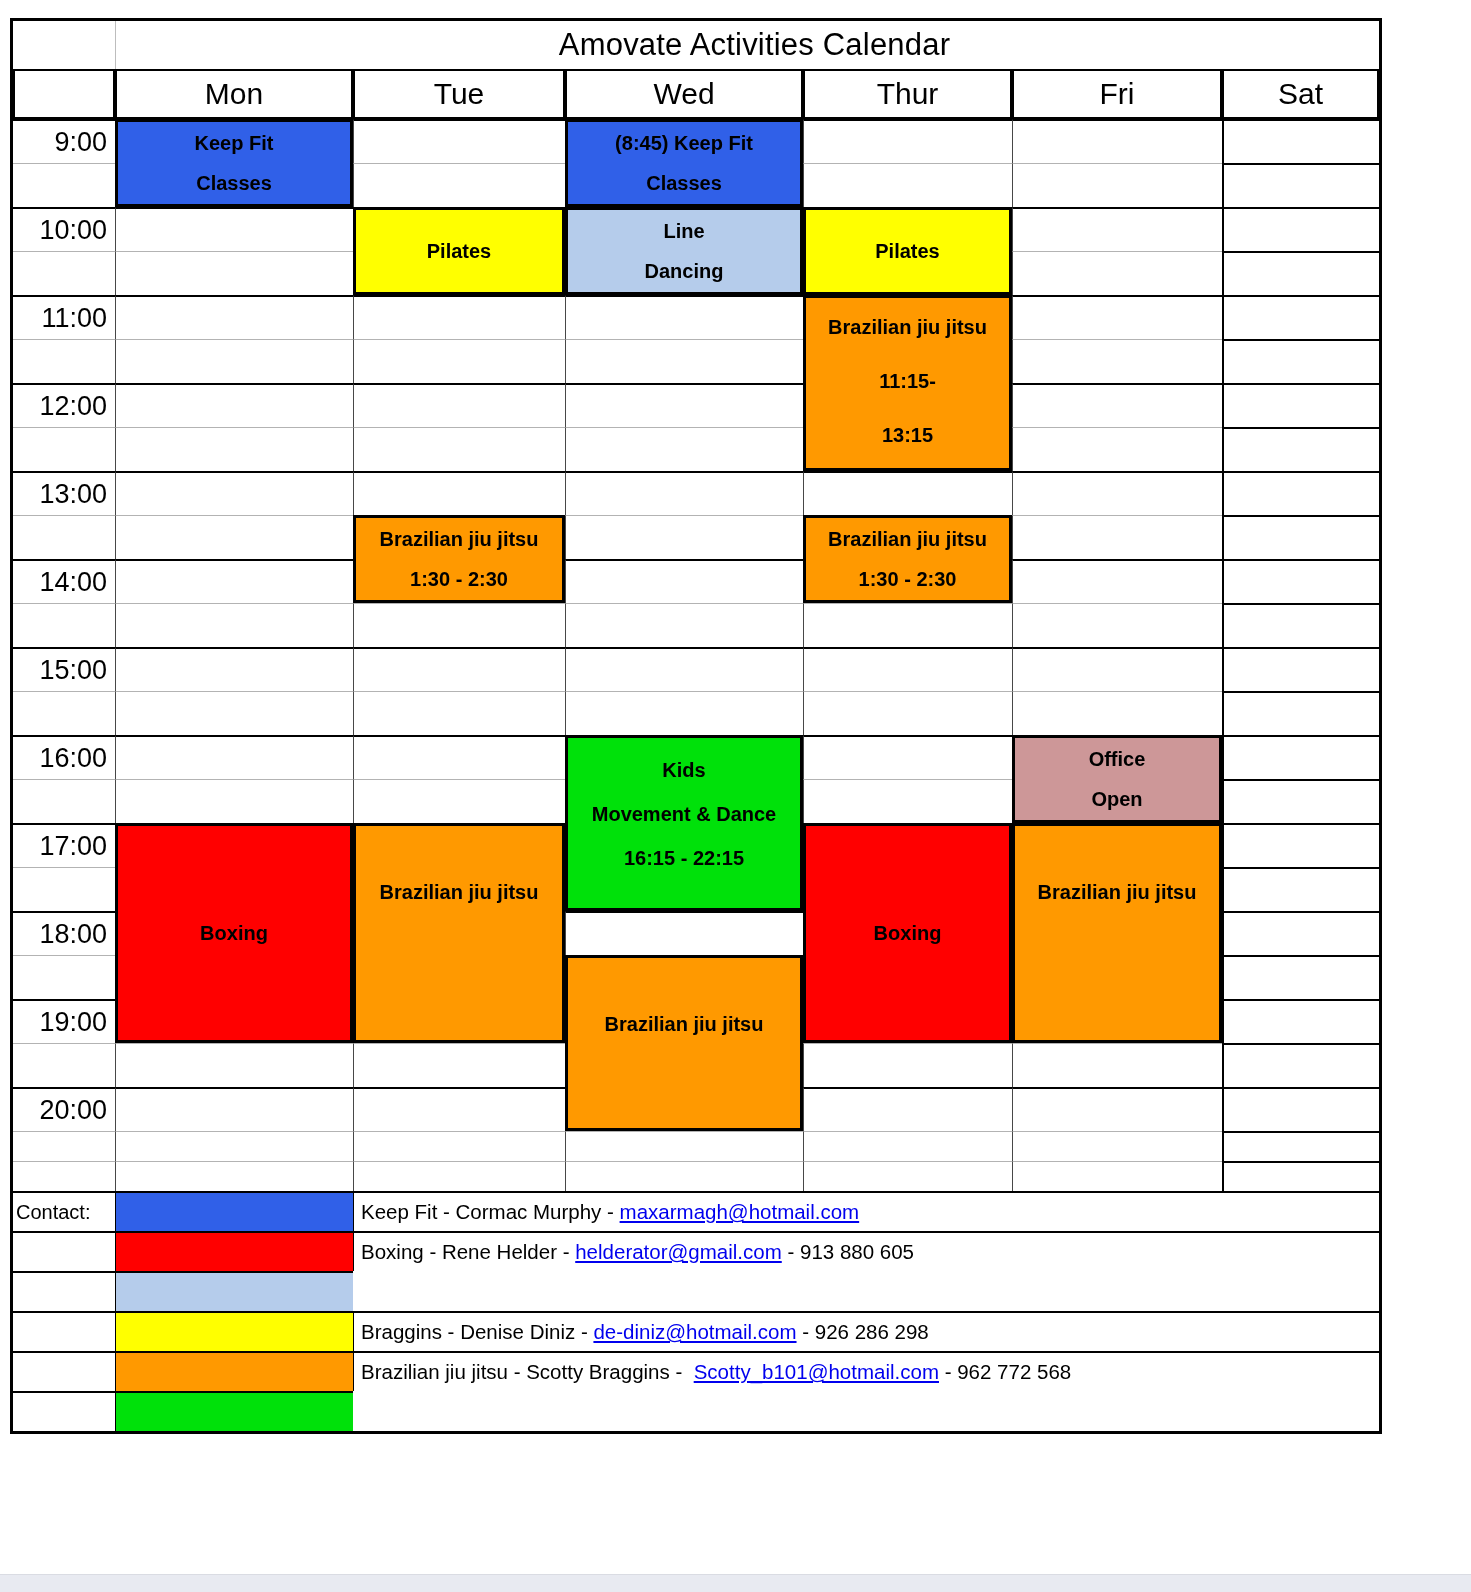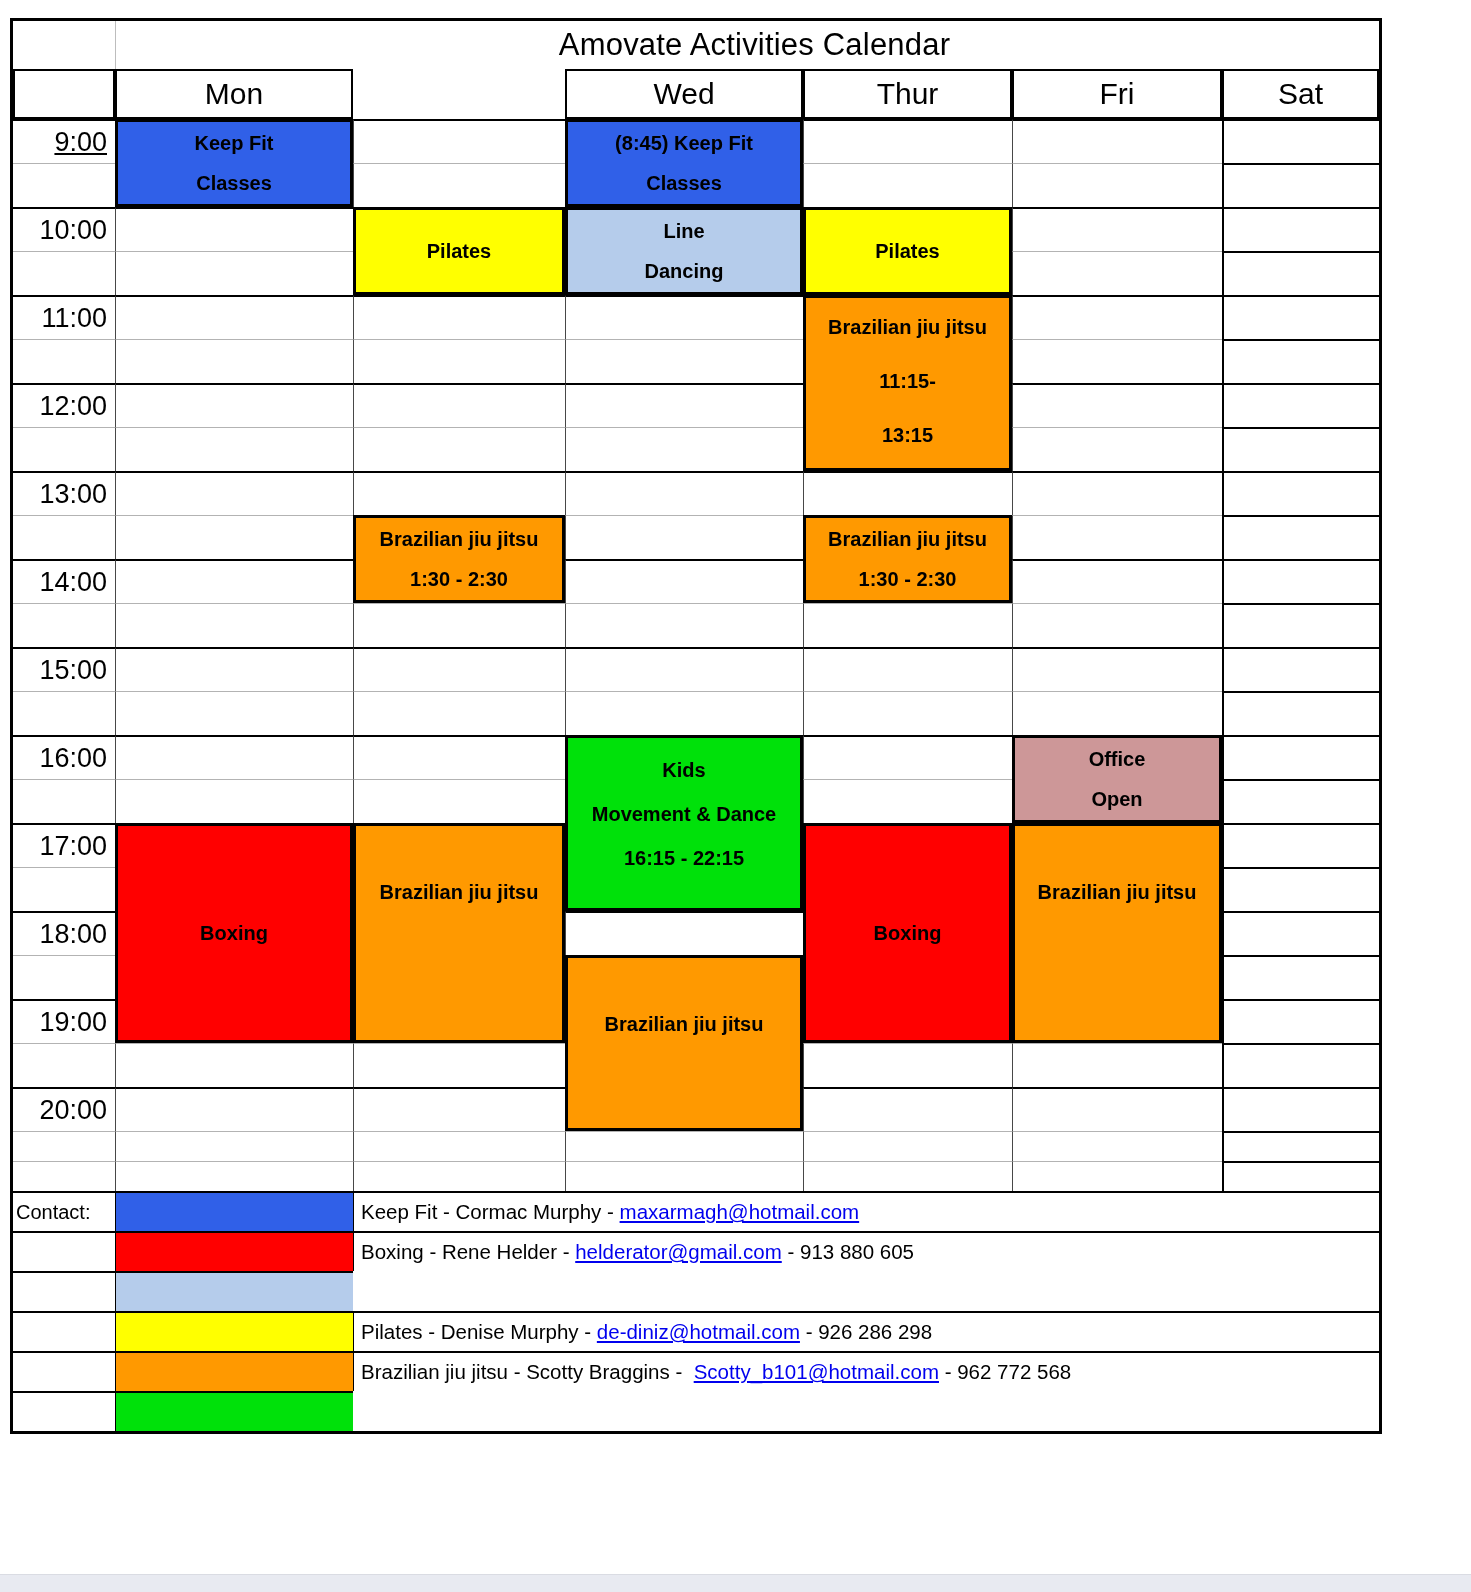--- a/index.html
+++ b/index.html
@@ -99,25 +99,26 @@
 </style>
 </head>
 <body>
 
 <div class="cal" id="cal">
   <div class="corner-cell"></div>
   <div class="title-cell">Amovate Activities Calendar</div>
   <div class="corner-h"></div>
 
 <div class="day-header" style="grid-column: 2;">Mon</div>
+    <div class="day-header" style="grid-column: 3;">Tue</div>
     <div class="day-header" style="grid-column: 4;">Wed</div>
     <div class="day-header" style="grid-column: 6;">Fri</div>
     <div class="day-header" style="grid-column: 5;">Thur</div>
     <div class="day-header" style="grid-column: 7;">Sat</div>
-    <div class="cell c0 hr time-label" style="grid-area: 3 / 1; text-decoration: underline;">9:00</div>
+    <div class="cell c0 hr time-label" style="grid-area: 3 / 1;">9:00</div>
     <div class="cell hr" style="grid-area: 3 / 2;"></div>
     <div class="cell hr" style="grid-area: 3 / 3;"></div>
     <div class="cell hr" style="grid-area: 3 / 4;"></div>
     <div class="cell hr" style="grid-area: 3 / 5;"></div>
     <div class="cell hr" style="grid-area: 3 / 6;"></div>
     <div class="cell hr sat" style="grid-area: 3 / 7;"></div>
     <div class="cell c0" style="grid-area: 4 / 1;"></div>
     <div class="cell" style="grid-area: 4 / 2;"></div>
     <div class="cell" style="grid-area: 4 / 3;"></div>
     <div class="cell" style="grid-area: 4 / 4;"></div>
@@ -343,21 +344,21 @@
     <div class="contact-label-cell" style="grid-row: 28;">Contact:</div>
     <div class="swatch" style="background: rgb(48, 96, 232); grid-row: 28;"></div>
     <div class="contact-text" style="grid-row: 28;"><span>Keep Fit - Cormac Murphy - </span><a class="link">maxarmagh@hotmail.com</a></div>
     <div class="contact-label-cell" style="grid-row: 29;"></div>
     <div class="swatch" style="background: rgb(255, 0, 0); grid-row: 29;"></div>
     <div class="contact-text" style="grid-row: 29;"><span>Boxing - Rene Helder - </span><a class="link">helderator@gmail.com</a><span> - 913 880 605</span></div>
     <div class="contact-label-cell" style="grid-row: 30;"></div>
     <div class="swatch" style="background: rgb(181, 204, 235); grid-row: 30;"></div>
     <div class="contact-label-cell" style="grid-row: 31;"></div>
     <div class="swatch" style="background: rgb(255, 255, 0); grid-row: 31;"></div>
-    <div class="contact-text" style="grid-row: 31;"><span>Pilates - Denise Murphy - </span><a class="link">de-diniz@hotmail.com</a><span> - 926 286 298</span></div>
+    <div class="contact-text" style="grid-row: 31;"><span>Braggins - Denise Diniz - </span><a class="link">de-diniz@hotmail.com</a><span> - 926 286 298</span></div>
     <div class="contact-label-cell" style="grid-row: 32;"></div>
     <div class="swatch" style="background: rgb(255, 153, 0); grid-row: 32;"></div>
     <div class="contact-text" style="grid-row: 32;"><span>Brazilian jiu jitsu - Scotty Braggins -  </span><a class="link">Scotty_b101@hotmail.com</a><span> - 962 772 568</span></div>
     <div class="contact-label-cell" style="grid-row: 33;"></div>
     <div class="swatch" style="background: rgb(0, 225, 10); grid-row: 33;"></div>
   </div>
 
 <div class="viewer-bar"></div>
 
 </body></html>

